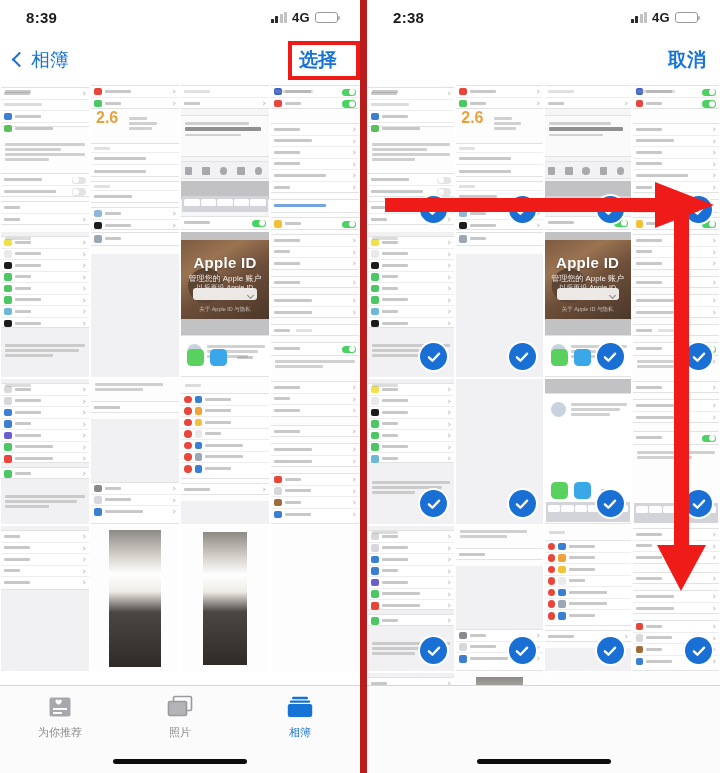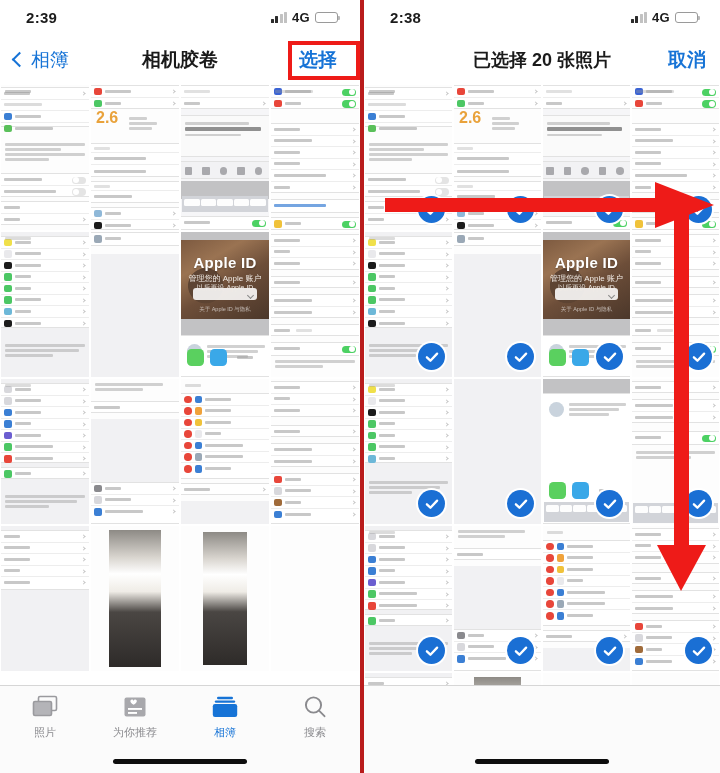--- a/index.html
+++ b/index.html
@@ -14,21 +14,21 @@
     width: 720px; height: 773px;
     background: #fff;
     display: flex;
   }
   .panel {
     position: relative;
     width: 360px; height: 773px;
     background: #ffffff;
     overflow: hidden;
   }
-  .panel.right { border-left: 4px solid #b91c1c; }
+  .panel.right { border-left: 7px solid #b91c1c; }
 
   
   .statusbar {
     height: 34px;
     display: flex; align-items: center;
     padding: 0 22px 0 26px;
     font-size: 15px; font-weight: bold; color: #1b1b1b;
     letter-spacing: .3px;
   }
   .statusbar .clock { flex: 0 0 auto; }
@@ -264,39 +264,38 @@
   }
 </style>
 </head>
 <body>
 
 <div id="screen">
 
   <div class="panel left">
 
     <div class="statusbar">
-      <span class="clock">2:39</span>
+      <span class="clock">8:39</span>
       <span class="sb-right">
         <span class="bars">
             <i></i>
             <i></i>
             <i></i>
             <i></i>
           </span>
         <span class="net">4G</span>
         <span class="batt"><span class="fill"></span></span>
       </span>
     </div>
 
     <div class="navbar">
       <div class="nav-left">
         <span class="chev-back"></span>
         <span>相簿</span>
       </div>
-      <div class="nav-title">相机胶卷</div>
       <div class="nav-right sel-box">
         <span>选择</span>
       </div>
     </div>
 
     <div class="grid">
 
       <div class="cell">
           <div class="thumb">
         <div class="sheet">
@@ -907,56 +906,47 @@
           <div class="thumb">
             <div class="sheet"></div>
           </div>
         </div>
     </div>
 
     <div class="tabbar">
       <div class="tabs">
         <div class="tab">
           <span class="glyph">
-            <svg viewBox="0 0 26 24" width="26" height="24">
-              <rect x="6.5" y="1.5" width="18" height="14" rx="1.5" fill="none" stroke="#9a9a9e" stroke-width="1.6"></rect>
-              <rect x="1.5" y="6.5" width="18" height="14" rx="1.5" fill="#b4b4b8" stroke="#9a9a9e" stroke-width="1.6"></rect>
-            </svg>
-          </span>
-          <span>照片</span>
-        </div>
-        <div class="tab">
-          <span class="glyph">
             <svg viewBox="0 0 24 22" width="24" height="22">
               <rect x="1.5" y="1.5" width="21" height="19" rx="2" fill="#a8a8ac"></rect>
               <path d="M7.6 4.2c1 -1.4 3 -.6 3 .9 0-1.5 2-2.3 3-.9 .9 1.3-.6 3-3 4.6-2.4-1.6-3.9-3.3-3-4.6z" fill="#fff"></path>
               <rect x="5" y="12" width="14" height="1.9" fill="#fff"></rect>
               <rect x="5" y="16" width="9" height="1.9" fill="#fff"></rect>
             </svg>
           </span>
           <span>为你推荐</span>
+        </div>
+        <div class="tab">
+          <span class="glyph">
+            <svg viewBox="0 0 26 24" width="26" height="24">
+              <rect x="6.5" y="1.5" width="18" height="14" rx="1.5" fill="none" stroke="#9a9a9e" stroke-width="1.6"></rect>
+              <rect x="1.5" y="6.5" width="18" height="14" rx="1.5" fill="#b4b4b8" stroke="#9a9a9e" stroke-width="1.6"></rect>
+            </svg>
+          </span>
+          <span>照片</span>
         </div>
         <div class="tab active">
           <span class="glyph">
             <svg viewBox="0 0 26 22" width="26" height="22">
               <rect x="5" y="0.8" width="16" height="2.4" rx="1.2" fill="#1673d6"></rect>
               <rect x="2.8" y="4.4" width="20.4" height="2.4" rx="1.2" fill="#1673d6"></rect>
               <rect x="0.8" y="8" width="24.4" height="13" rx="2.2" fill="#1673d6"></rect>
             </svg>
           </span>
           <span>相簿</span>
-        </div>
-        <div class="tab">
-          <span class="glyph">
-            <svg viewBox="0 0 24 24" width="24" height="24">
-              <circle cx="10.5" cy="10" r="7.6" fill="none" stroke="#8a8a8e" stroke-width="1.9"></circle>
-              <line x1="16" y1="15.6" x2="21.5" y2="21.2" stroke="#8a8a8e" stroke-width="1.9" stroke-linecap="round"></line>
-            </svg>
-          </span>
-          <span>搜索</span>
         </div>
       </div>
       <div class="homebar"></div>
     </div>
   </div>
 
   <div class="panel right">
 
     <div class="statusbar">
       <span class="clock">2:38</span>
@@ -966,21 +956,20 @@
             <i></i>
             <i></i>
             <i></i>
           </span>
         <span class="net">4G</span>
         <span class="batt"><span class="fill"></span></span>
       </span>
     </div>
 
     <div class="navbar">
-      <div class="nav-title wide">已选择 20 张照片</div>
       <div class="nav-right" style="margin-left:auto">
         <span>取消</span>
       </div>
     </div>
 
     <div class="grid">
 
       <div class="cell">
           <div class="thumb">
         <div class="sheet">

